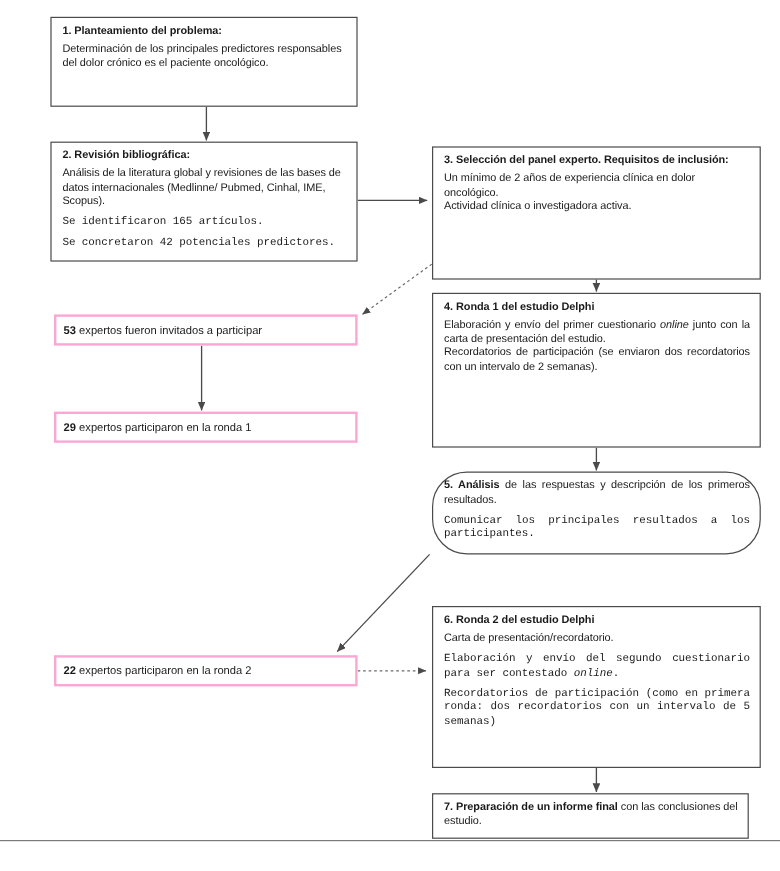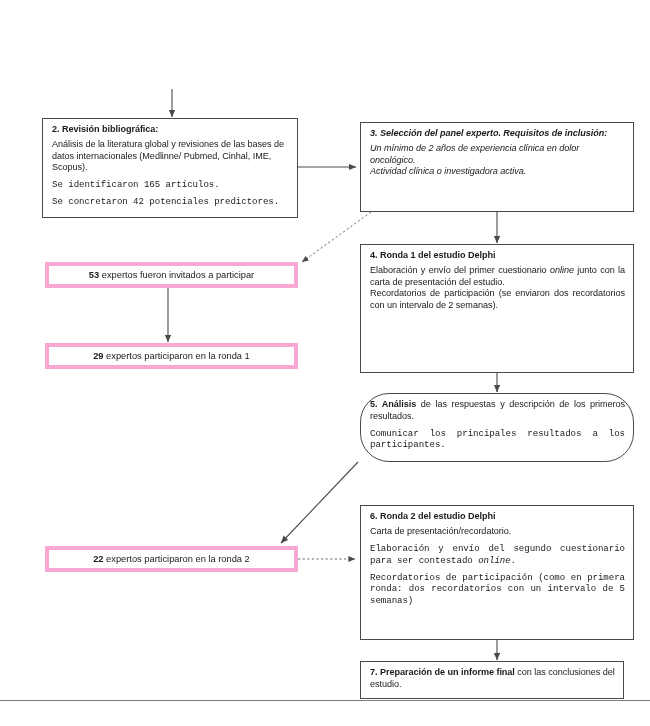--- a/index.html
+++ b/index.html
@@ -52,27 +52,27 @@
     font-weight: bold;
   }
   .box i { font-style: italic; }
   .justified { text-align: justify; }
   .num {
     font-weight: bold;
   }
   .mini {
     position: absolute;
     box-sizing: border-box;
-    border: 4px solid #f9a8d4;
+    border: 2px solid #f9a8d4;
     background: #ffffff;
     font-size: 9.3px;
     line-height: 11px;
     display: flex;
     align-items: center;
-    justify-content: center;
+    justify-content: flex-start;
     text-align: center;
     padding: 0 6px;
   }
   .caption-rule {
     position: absolute;
     left: 0;
     top: 700px;
     width: 650px;
     height: 0;
     border-top: 1px solid #7a7a7a;
@@ -114,29 +114,33 @@
 
     <line x1="497" y1="373" x2="497" y2="392" stroke="#4a4a4a" stroke-width="1.1" marker-end="url(#arrow)"></line>
 
     <line x1="358" y1="462" x2="281" y2="543" stroke="#4a4a4a" stroke-width="1.1" marker-end="url(#arrow)"></line>
 
     <line x1="298" y1="559" x2="355" y2="559" stroke="#6a6a6a" stroke-width="1" stroke-dasharray="2.2,2.4" marker-end="url(#arrowsm)"></line>
 
     <line x1="497" y1="640" x2="497" y2="660" stroke="#4a4a4a" stroke-width="1.1" marker-end="url(#arrow)"></line>
   </svg>
 
+  <div class="box" style="left:42px; top:14px; width:256px; height:75px;">
+    <span class="hd">1. Planteamiento del problema:</span>
+    <p>Determinación de los principales predictores responsables del dolor crónico es el paciente oncológico.</p>
+  </div>
 
   <div class="box" style="left:42px; top:118px; width:256px; height:100px;">
     <span class="hd">2. Revisión bibliográfica:</span>
     <p>Análisis de la literatura global y revisiones de las bases de datos internacionales (Medlinne/ Pubmed, Cinhal, IME, Scopus).</p>
     <p class="gap">Se identificaron 165 artículos.</p>
     <p class="gap">Se concretaron 42 potenciales predictores.</p>
   </div>
 
-  <div class="box" style="left:360px; top:122px; width:274px; height:90px;font-style:italic;">
+  <div class="box" style="left:360px; top:122px; width:274px; height:111px;">
     <span class="hd">3. Selección del panel experto. Requisitos de inclusión:</span>
     <p>Un mínimo de 2 años de experiencia clínica en dolor oncológico.</p>
     <p>Actividad clínica o investigadora activa.</p>
   </div>
 
   <div class="box justified" style="left:360px; top:244px; width:274px; height:129px;">
     <span class="hd">4. Ronda 1 del estudio Delphi</span>
     <p><span>Elaboración y envío del primer cuestionario </span><i>online</i><span> junto con la carta de presentación del estudio.</span></p>
     <p>Recordatorios de participación (se enviaron dos recordatorios con un intervalo de 2 semanas).</p>
   </div>

